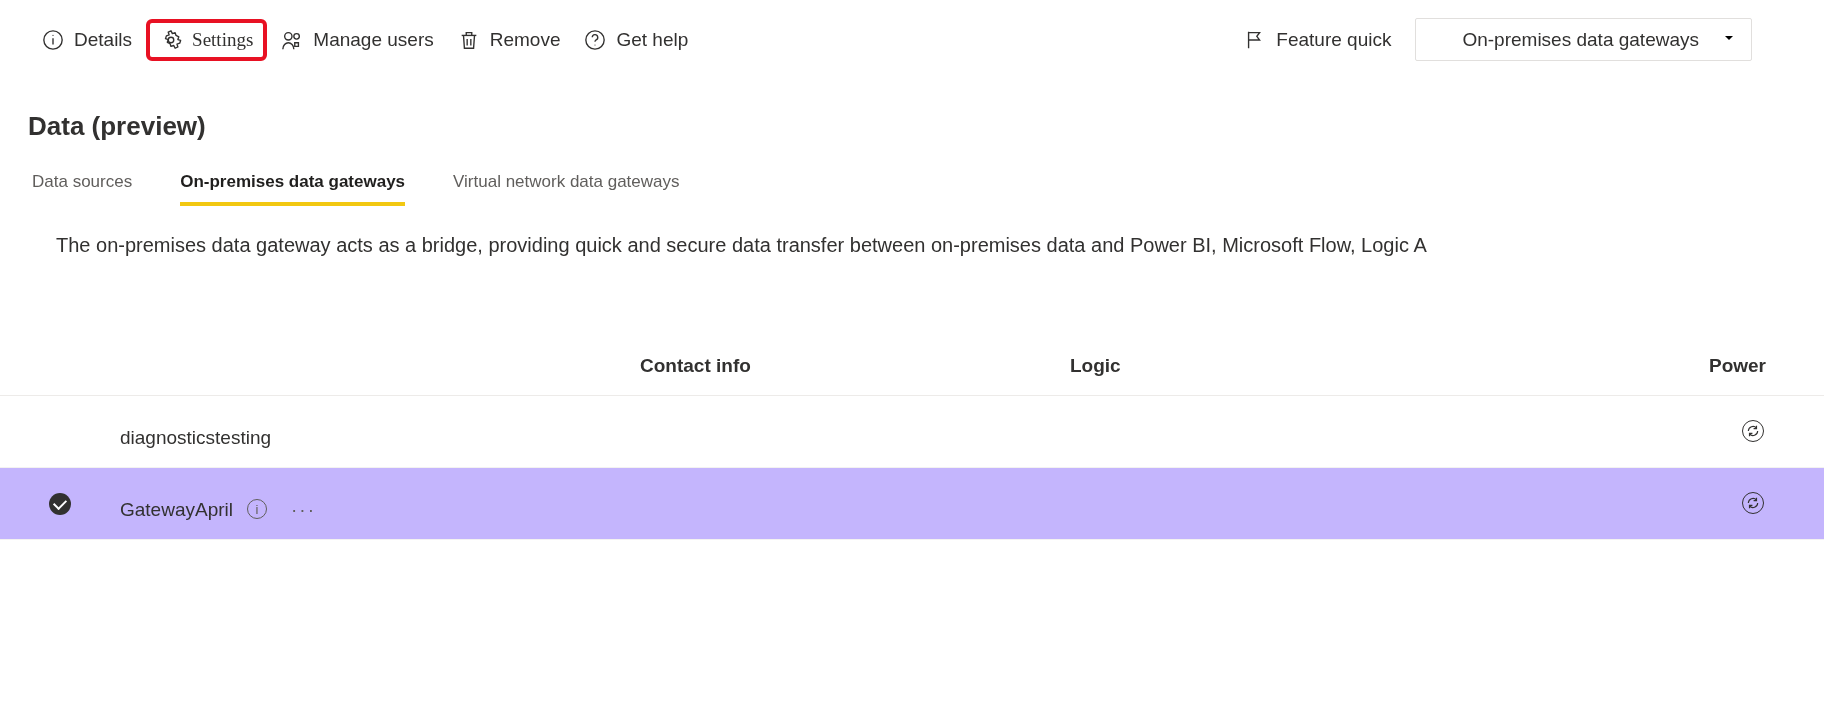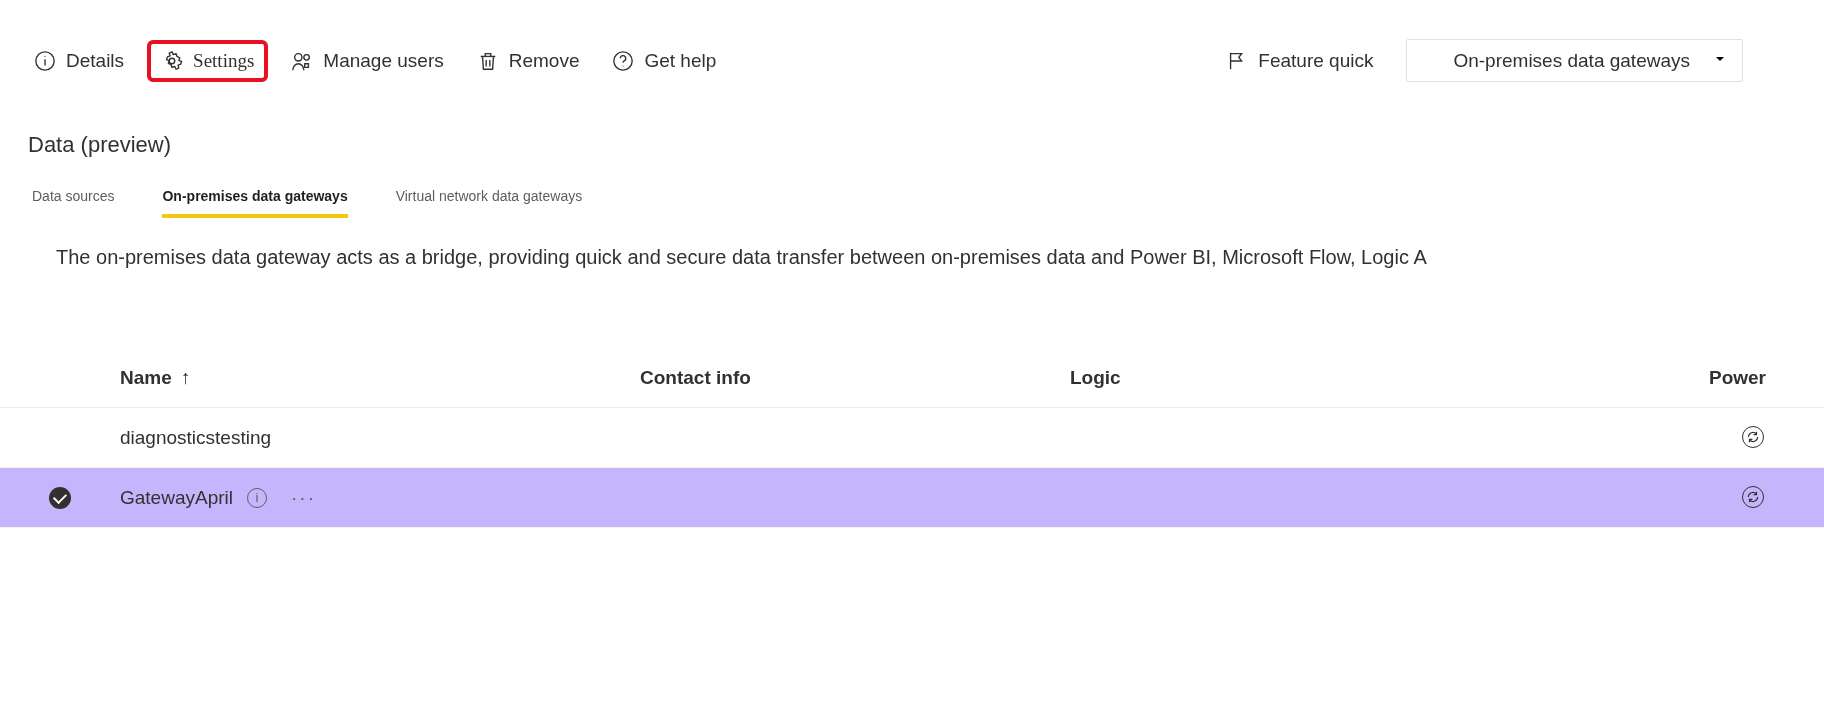--- a/index.html
+++ b/index.html
@@ -7,23 +7,22 @@
     margin: 0;
     font-family: "Segoe UI", Arial, sans-serif;
     font-size: 19px;
     color: #323130;
     background: #fff;
     overflow-x: hidden;
   }
   .toolbar {
     display: flex;
     align-items: center;
-    padding: 18px 24px 10px 24px;
-    gap: 13px;
-    margin-top: 21px;
+    padding: 18px 24px 10px 32px;
+    gap: 4px;
   }
   .toolbar-item {
     display: inline-flex;
     align-items: center;
     gap: 10px;
     padding: 8px 10px;
     cursor: pointer;
     white-space: nowrap;
   }
   .toolbar-item .icon { width: 22px; height: 22px; display:inline-flex; align-items:center; justify-content:center; }
@@ -36,32 +35,32 @@
     gap: 12px;
     border: 1px solid #e1dfdd;
     border-radius: 2px;
     padding: 8px 14px;
     margin-left: 10px;
     cursor: pointer;
   }
   .chev { margin-left: 10px; }
   .more-filter { margin-left: 10px; padding: 6px; cursor: pointer; }
   .page-title {
-    font-size: 22px;
-    font-weight: 400;
+    font-size: 26px;
+    font-weight: 700;
     margin: 40px 16px 30px 28px;
   }
   .tabs {
     display: flex;
     gap: 48px;
     padding: 0 0 0 32px;
     margin-bottom: 28px;
   }
   .tab {
-    font-size: 14px;
+    font-size: 17px;
     color: #605e5c;
     cursor: pointer;
     padding-bottom: 10px;
   }
   .tab.active {
     color: #201f1e;
     font-weight: 600;
     border-bottom: 4px solid #f2c811;
   }
   .description {
@@ -84,21 +83,21 @@
   }
   .col-name-h { grid-column: 2; }
   .col-contact-h { grid-column: 3; }
   .col-users-h { grid-column: 4; }
   .col-status-h { grid-column: 5; text-align: right; padding-right: 58px; }
   .table-row {
     border-bottom: 1px solid #f3f2f1;
   }
   .row-selected { background: #c4b5fd; }
   .sel-cell { grid-column: 1; display:flex; justify-content:center; }
-  .name-cell { grid-column: 2; display:flex; align-items:center; gap: 14px; }
+  .name-cell { grid-column: 2; display:flex; gap: 14px; margin-top: 13px; }
   .status-cell { grid-column: 5; text-align:right; padding-right: 60px; }
   .check-circle {
     width: 22px; height:22px; border-radius:50%; background:#323130; display:inline-flex; align-items:center; justify-content:center;
   }
   .check-circle::after { content:""; width:10px; height:6px; border-left:2px solid #fff; border-bottom:2px solid #fff; transform: rotate(-45deg); margin-top:-2px; }
   .info-mini {
     width:20px; height:20px; border:1.5px solid #605e5c; border-radius:50%; display:inline-flex; align-items:center; justify-content:center; font-size:13px; color:#605e5c;
   }
   .more-dots { color:#605e5c; letter-spacing:2px; cursor:pointer; margin-left:10px; }
   .sort-arrow { margin-left: 4px; }
@@ -214,24 +213,20 @@
 <div class="tabs">
   <div class="tab">Data sources</div>
   <div class="tab active">On-premises data gateways</div>
   <div class="tab">Virtual network data gateways</div>
 </div>
 
 <div class="description">The on-premises data gateway acts as a bridge, providing quick and secure data transfer between on-premises data and Power BI, Microsoft Flow, Logic A</div>
 
 <div class="table">
   <div class="table-header">
-    <div class="col-name-h">
-      <span>Name</span>
-      <span class="sort-arrow">↑</span>
-    </div>
     <div class="col-contact-h">Contact info</div>
     <div class="col-users-h">Logic</div>
     <div class="col-status-h">Power</div>
   </div>
 
   <div class="table-row">
     <div class="sel-cell"></div>
     <div class="name-cell">
       <span>diagnosticstesting</span>
     </div>

